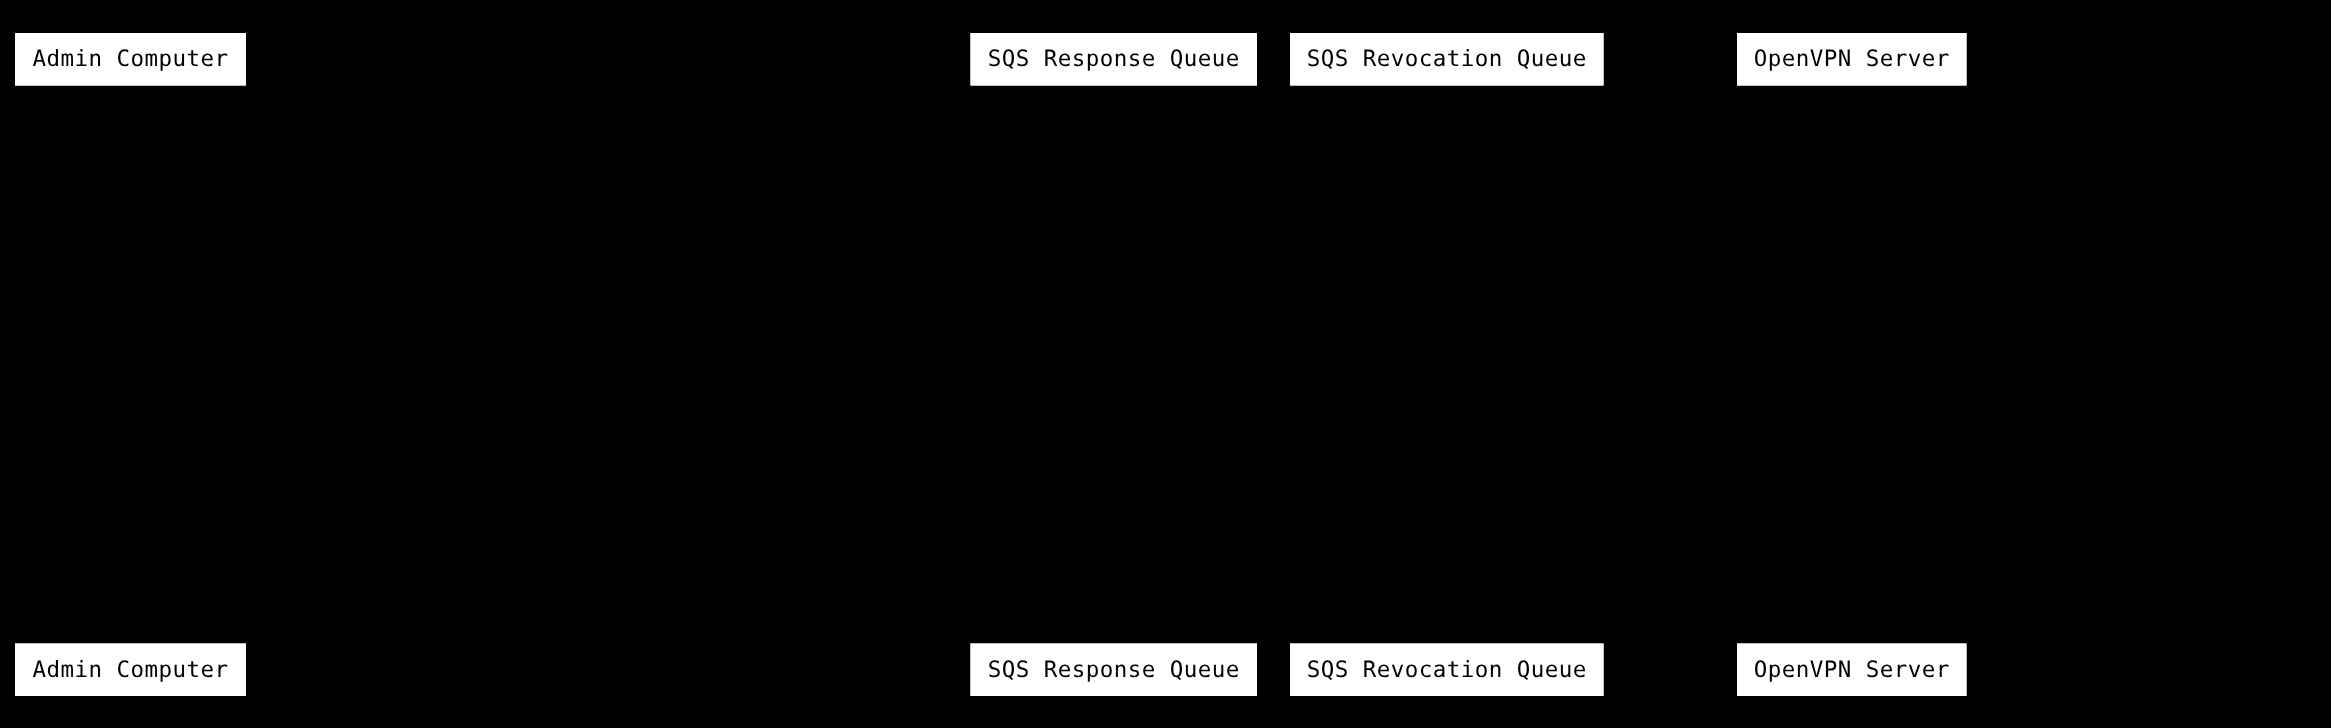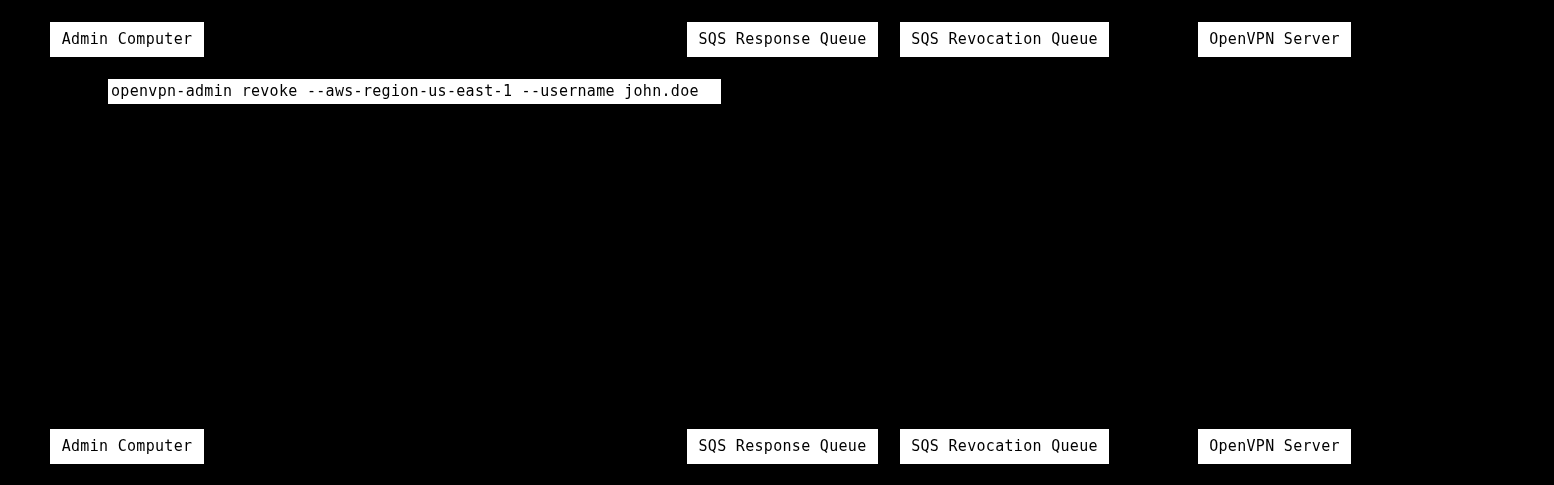--- a/index.html
+++ b/index.html
@@ -23,21 +23,20 @@
     border: 1px solid #ffffff;
     box-sizing: border-box;
     display: flex;
     align-items: center;
     justify-content: center;
     font-size: 15px;
     line-height: 1;
     letter-spacing: 0.3px;
     white-space: nowrap;
     padding: 0 12px;
-    margin-left: 40px;
   }
   .message-label {
     position: absolute;
     background: #ffffff;
     color: #000000;
     box-sizing: border-box;
     display: flex;
     align-items: center;
     justify-content: flex-start;
     font-size: 15px;
@@ -79,23 +78,20 @@
   </div>
 
   <div class="participant-box" style="left:860px; top:22px; width:209px; height:35px;">
     <span>SQS Revocation Queue</span>
   </div>
 
   <div class="participant-box" style="left:1158px; top:22px; width:153px; height:35px;">
     <span>OpenVPN Server</span>
   </div>
 
-  <div class="message-label" style="left:108px; top:79px; width:613px; height:25px;">
-    <span>openvpn-admin revoke --aws-region-us-east-1 --username john.doe</span>
-  </div>
 
   <div class="participant-box" style="left:10px; top:429px; width:154px; height:35px;">
     <span>Admin Computer</span>
   </div>
 
   <div class="participant-box" style="left:647px; top:429px; width:191px; height:35px;">
     <span>SQS Response Queue</span>
   </div>
 
   <div class="participant-box" style="left:860px; top:429px; width:209px; height:35px;">

